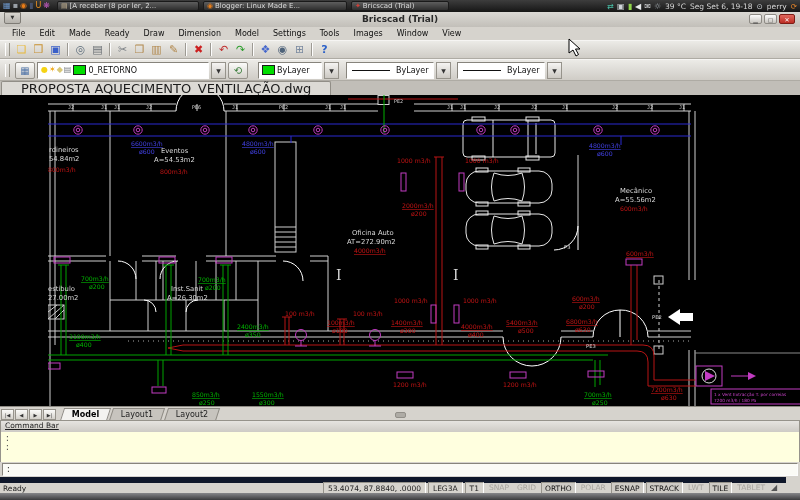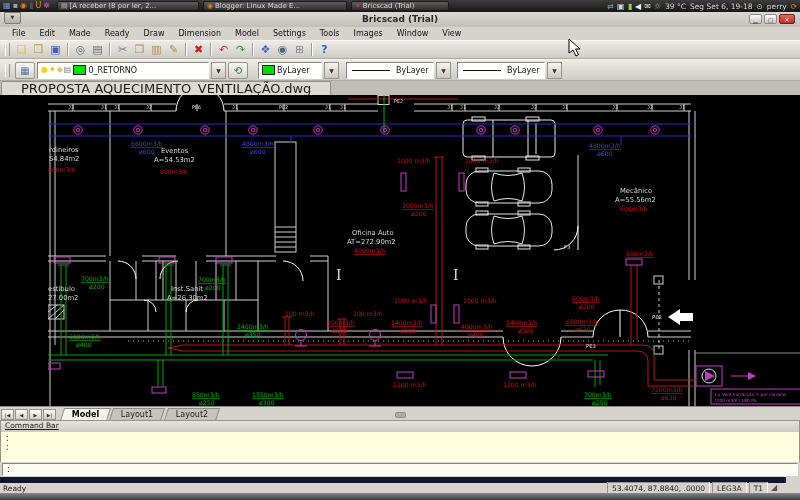--- a/index.html
+++ b/index.html
@@ -461,19 +461,30 @@
 <div class="cmdinput">
   <div class="cmdfield">:</div>
 </div>
 
 <div class="statusbar">
   <span>Ready</span>
   <span class="sspacer"></span>
   <span class="cell">53.4074, 87.8840, .0000</span>
   <span class="cell">LEG3A</span>
   <span class="cell">T1</span>
+  <span id="toggles" style="display:flex;">
+      <span class="toggle off">SNAP</span>
+      <span class="toggle off">GRID</span>
+      <span class="toggle on">ORTHO</span>
+      <span class="toggle off">POLAR</span>
+      <span class="toggle on">ESNAP</span>
+      <span class="toggle on">STRACK</span>
+      <span class="toggle off">LWT</span>
+      <span class="toggle on">TILE</span>
+      <span class="toggle off">TABLET</span>
+    </span>
   <span class="sgrip">◢</span>
 </div>
 <div class="bottomstrip"></div>
 
 <svg class="cursor" width="13" height="19">
   <polygon points="1,1 1,15 5,12 8,18 10.5,16.5 7.5,11 12,11" fill="#ffffff" stroke="#000000" stroke-width="1"></polygon>
 </svg>
 
 </body></html>

